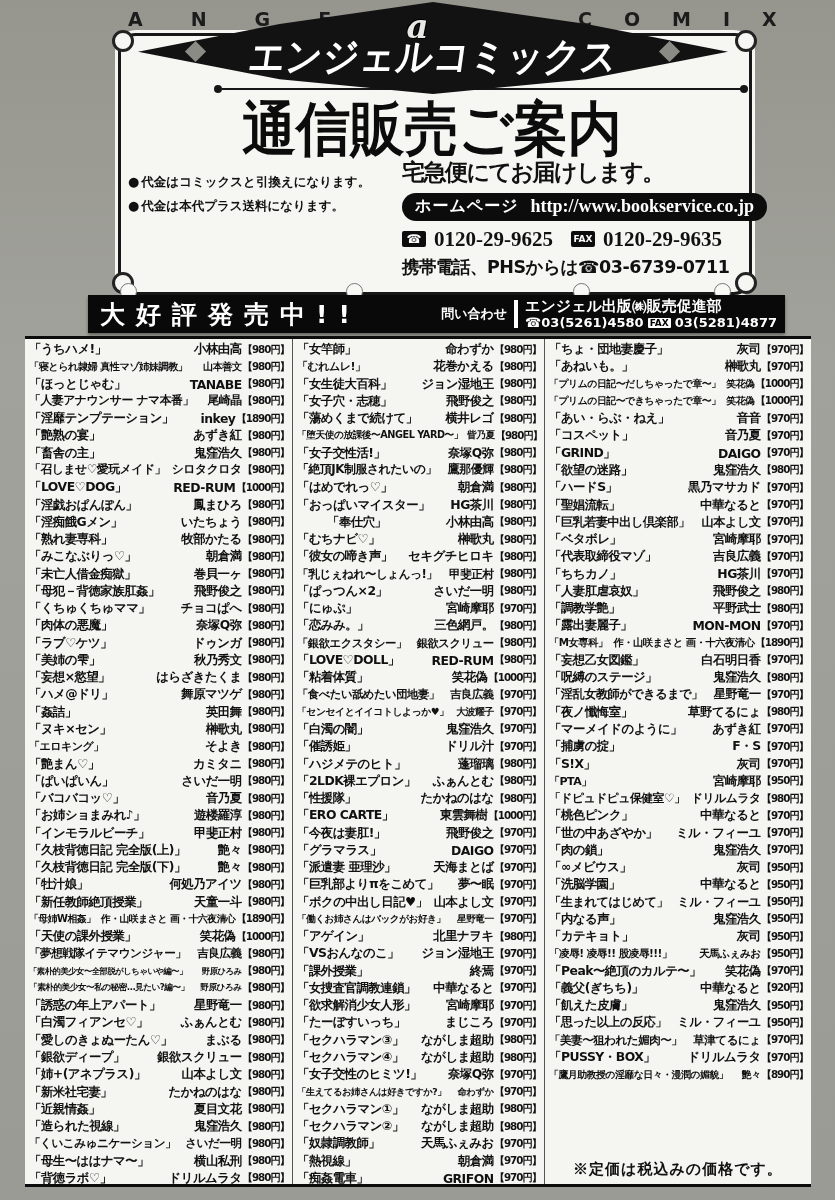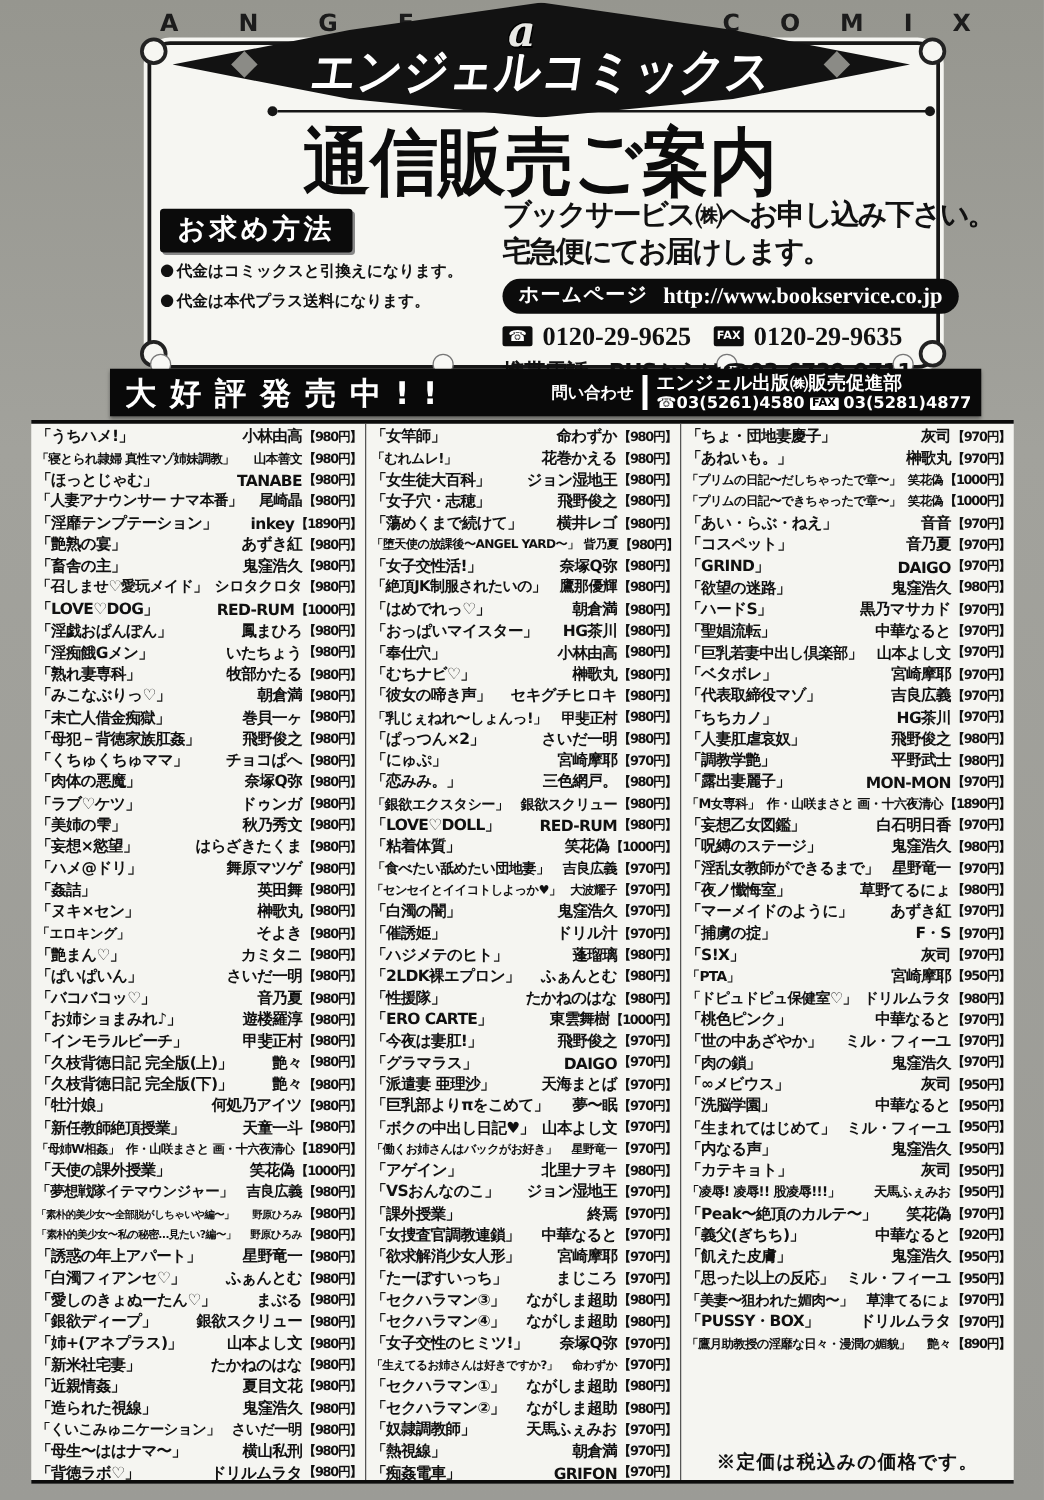--- a/index.html
+++ b/index.html
@@ -106,33 +106,31 @@
   <div class="abs diamond">
     <span class="series-title">エンジェルコミックス</span>
   </div>
   <div class="abs mini-diamond" style="left:188px;top:44px;"></div>
   <div class="abs mini-diamond" style="left:662px;top:44px;"></div>
   <div class="abs logo">a</div>
 
   <div class="abs main-title">通信販売ご案内</div>
 
   <div class="abs order">
-    <div class="order-head">お求め方法</div>
     <div class="bullet-line">
       <span class="dot">●</span>
       <span>代金はコミックスと引換えになります。</span>
     </div>
     <div class="bullet-line">
       <span class="dot">●</span>
       <span>代金は本代プラス送料になります。</span>
     </div>
   </div>
 
   <div class="abs apply">
-    <div class="apply-line">ブックサービス㈱へお申し込み下さい。</div>
     <div class="apply-line">宅急便にてお届けします。</div>
     <div class="hp-pill">
       <span class="hp-label">ホームページ</span>
       <span class="hp-url">http://www.bookservice.co.jp</span>
     </div>
     <div class="telrow">
       <span class="icon-box">☎</span>
       <span>0120-29-9625</span>
       <span class="icon-box fax-gap" style="font-size:9px;">FAX</span>
       <span>0120-29-9635</span>
@@ -448,21 +446,21 @@
           <span class="t" style="font-size: 12.4px;">「はめでれっ♡」</span>
           <span class="a" style="font-size: 12.4px;">朝倉満</span>
           <span class="p">【980円】</span>
         </div>
         <div class="row">
           <span class="t" style="font-size: 12.4px;">「おっぱいマイスター」</span>
           <span class="a" style="font-size: 12.4px;">HG茶川</span>
           <span class="p">【980円】</span>
         </div>
         <div class="row">
-          <span class="t" style="font-size: 12.4px;">「奉仕穴」</span>
+          <span class="t" style="font-size: 12.4px; margin-left: 30px;">「奉仕穴」</span>
           <span class="a" style="font-size: 12.4px;">小林由高</span>
           <span class="p">【980円】</span>
         </div>
         <div class="row">
           <span class="t" style="font-size: 12.4px;">「むちナビ♡」</span>
           <span class="a" style="font-size: 12.4px;">榊歌丸</span>
           <span class="p">【980円】</span>
         </div>
         <div class="row">
           <span class="t" style="font-size: 12.4px;">「彼女の啼き声」</span>

